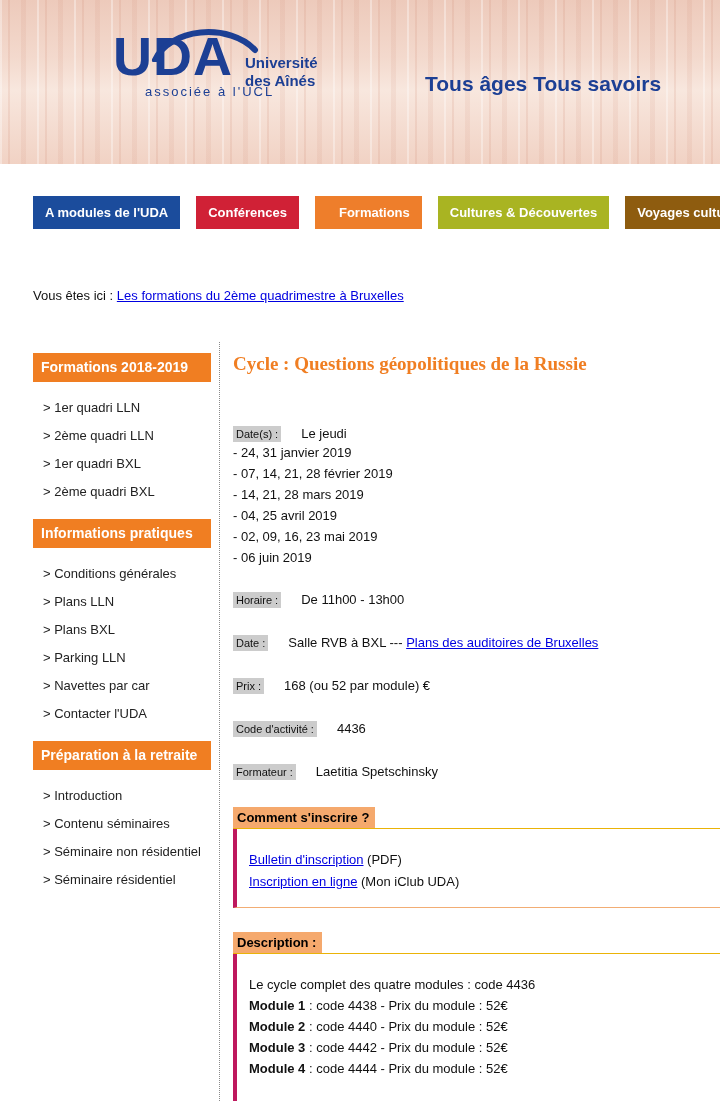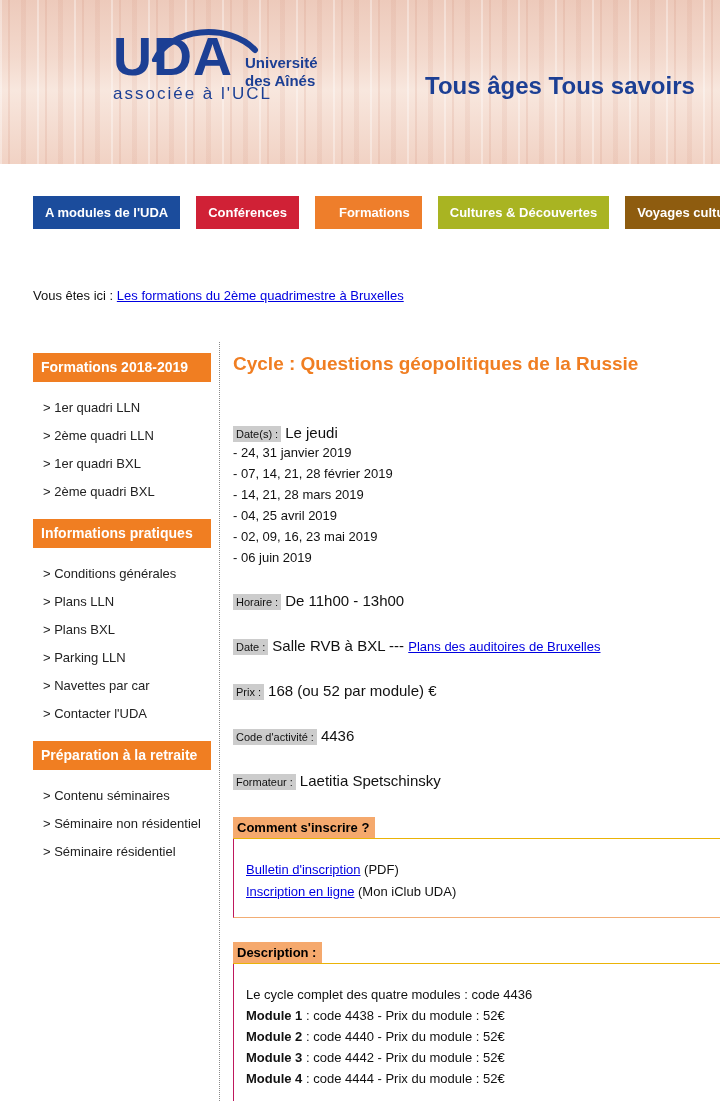--- a/index.html
+++ b/index.html
@@ -12,22 +12,22 @@
     background:
       repeating-linear-gradient(90deg, rgba(255,255,255,.35) 0 2px, rgba(255,255,255,0) 2px 8px,
         rgba(198,120,95,.14) 8px 10px, rgba(255,255,255,0) 10px 21px,
         rgba(198,120,95,.10) 21px 26px, rgba(255,255,255,0) 26px 37px),
       linear-gradient(180deg,#edcabb 0%, #f3d9cd 35%, #f8e7de 55%, #f1d2c4 100%);
   }
   .logo { position:absolute; left:113px; top:26px; color:#1c3f94; cursor:pointer; }
   .logo-arc { position:absolute; left:38px; top:-4px; }
   .logo-acronym { font-size:54px; font-weight:bold; letter-spacing:1px; line-height:60px; }
   .logo-sub { position:absolute; left:132px; top:28px; font-size:15px; line-height:18px; font-weight:bold; white-space:pre-line; }
-  .logo-assoc { font-size:17px; letter-spacing:2px; margin-top:-2px; }
-  .tagline { position:absolute; left:425px; top:72px; color:#1c3f94; font-size:24px; font-weight:bold; }
+  .logo-assoc { font-size:13px; letter-spacing:2px; margin-top:-2px;margin-left:32px; }
+  .tagline { position:absolute; left:425px; top:72px; color:#1c3f94; font-size:21px; font-weight:bold; }
 
   
   .nav { position:absolute; left:33px; top:196px; display:flex; gap:16px; white-space:nowrap; }
   .nav-btn { display:inline-block; color:#fff; font-size:13px; font-weight:bold;
     padding:9px 12px; text-decoration:none; flex:0 0 auto; }
 
   
   .breadcrumb { position:absolute; left:33px; top:288px; font-size:13px; }
   a.blue-link { color:#0000e0; text-decoration:underline; cursor:pointer; }
 
@@ -35,33 +35,33 @@
   .separator { position:absolute; left:219px; top:342px; bottom:0; width:0; border-left:1px dotted #8a8a8a; }
 
   .sidebar { position:absolute; left:33px; top:353px; width:178px; }
   .side-head { background:#f07e22; color:#fff; font-size:14px; font-weight:bold;
     padding:6px 8px 7px 8px; margin-bottom:11px; }
   .side-list { list-style:none; margin-bottom:14px; }
   .side-list li { padding:5px 0 5px 10px; }
   .side-list a { font-size:13px; color:#222; text-decoration:none; cursor:pointer; }
 
   .main { position:absolute; left:233px; top:353px; width:487px; }
-  .page-title { color:#f07e22; font-size:19px; font-weight:bold; margin-bottom:49px; }
+  .page-title { color:#f07e22; font-size:19px; font-weight:bold; margin-bottom:49px;font-family:Liberation Serif, serif; }
 
   .label-chip { background:#cccccc; font-weight:normal; font-size:11px; padding:2px 3px; }
-  .detail-value { font-size:15px; padding-left:4px; }
+  .detail-value { font-size:13px; padding-left:20px; }
   .dates-block { margin-bottom:24px; }
   .date-line { font-size:13px; line-height:21px; }
   .detail-row { margin-bottom:28px; font-size:13px; }
 
   .section { margin-top:24px; }
   .section-head { border-bottom:1px solid #eab308; }
   .section-legend { display:inline-block; background:#f5a96d; color:#000;
     font-size:13px; font-weight:bold; padding:3px 6px 3px 4px; }
-  .section-body { border-left:1px solid #be185d; padding:20px 0 14px 12px; }
+  .section-body { border-left:4px solid #be185d; padding:20px 0 14px 12px; }
   .section-body.closed { border-bottom:1px solid #f2ad74; }
   .section-body.open { min-height:160px; }
   .ins-line { font-size:13px; line-height:22px; }
   .desc-line { font-size:13px; line-height:21px; }
   .desc-line b { font-weight:bold; }
 </style>
 </head>
 <body>
 
 <div class="page">
@@ -106,20 +106,21 @@
       <ul class="side-list">
         <li><a>&gt; Conditions générales</a></li>
         <li><a>&gt; Plans LLN</a></li>
         <li><a>&gt; Plans BXL</a></li>
         <li><a>&gt; Parking LLN</a></li>
         <li><a>&gt; Navettes par car</a></li>
         <li><a>&gt; Contacter l'UDA</a></li>
       </ul>
       <div class="side-head">Préparation à la retraite</div>
       <ul class="side-list">
+        <li><a>&gt; Introduction</a></li>
         <li><a>&gt; Contenu séminaires</a></li>
         <li><a>&gt; Séminaire non résidentiel</a></li>
         <li><a>&gt; Séminaire résidentiel</a></li>
       </ul>
     </aside>
 
   <main class="main">
     <h1 class="page-title">Cycle : Questions géopolitiques de la Russie</h1>
 
     <div class="dates-block">

